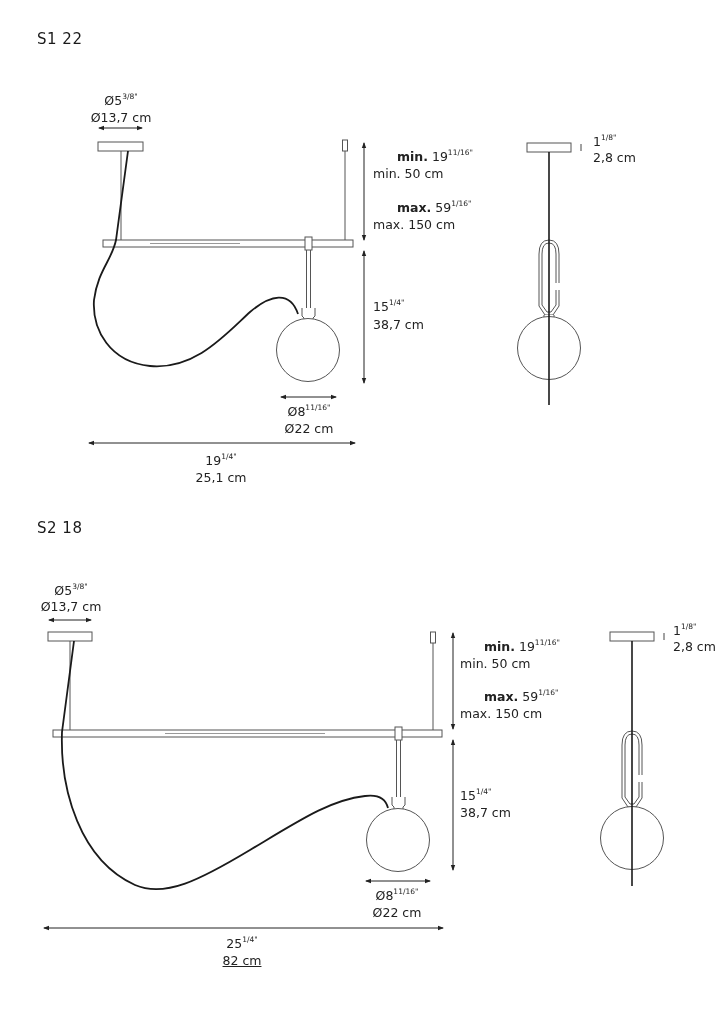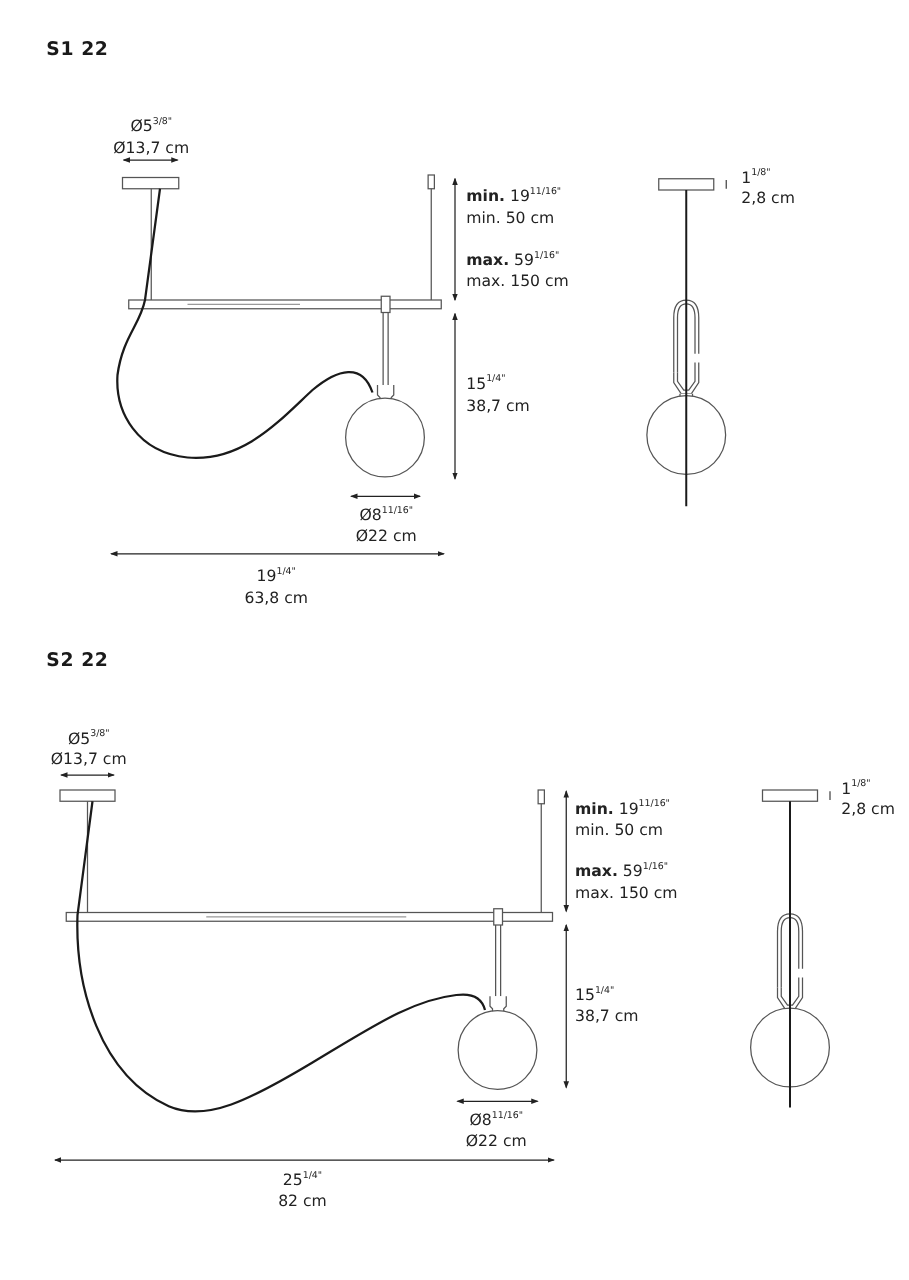--- a/index.html
+++ b/index.html
@@ -1,22 +1,22 @@
 <!DOCTYPE html>
 <html><head>
 <meta charset="utf-8">
 <style>
   html, body { margin: 0; padding: 0; background: #ffffff; }
   body { width: 727px; height: 1024px; position: relative; overflow: hidden;
          font-family: "DejaVu Sans", "Liberation Sans", sans-serif; color: #1a1a1a; }
-  .title { position: absolute; font-weight: bold; font-size: 15px; letter-spacing: 0.5px; }
+  .title { position: absolute; font-weight: normal; font-size: 15px; letter-spacing: 0.5px; }
   .lbl { position: absolute; font-size: 12.5px; line-height: 17px; white-space: nowrap; color: #222; }
   .lbl.center { transform: translateX(-50%); text-align: center; }
   .lbl sup { font-size: 7.5px; vertical-align: 6px; line-height: 0; }
-  .lbl .b { font-weight: bold; }
+  .lbl .b { font-weight: bold; margin-left: 24px; }
   svg.draw { position: absolute; left: 0; top: 0; }
 </style>
 </head>
 <body>
 
 <div class="title" style="left:37px; top:30px;">S1 22</div>
 
 <svg class="draw" width="727" height="1024" viewBox="0 0 727 1024">
   <defs>
     <marker id="ah" markerWidth="6" markerHeight="6" refX="5" refY="3" orient="auto-start-reverse" markerUnits="userSpaceOnUse">
@@ -116,38 +116,38 @@
 <div class="lbl" style="left:373px; top:199px;"><span class="b">max.</span> <span>59</span><sup><span>1/16</span><span>"</span></sup></div>
 <div class="lbl" style="left:373px; top:216px;">max. 150 cm</div>
 
 <div class="lbl" style="left:373px; top:298px;"><span>15</span><sup><span>1/4</span><span>"</span></sup></div>
 <div class="lbl" style="left:373px; top:316px;">38,7 cm</div>
 
 <div class="lbl center" style="left:309px; top:403px;"><span>Ø8</span><sup><span>11/16</span><span>"</span></sup></div>
 <div class="lbl center" style="left:309px; top:420px;">Ø22 cm</div>
 
 <div class="lbl center" style="left:221px; top:452px;"><span>19</span><sup><span>1/4</span><span>"</span></sup></div>
-<div class="lbl center" style="left:221px; top:469px;">63,8  cm</div>
+<div class="lbl center" style="left:221px; top:469px;">25,1  cm</div>
 
 <div class="lbl" style="left:593px; top:133px;"><span>1</span><sup><span>1/8</span><span>"</span></sup></div>
 <div class="lbl" style="left:593px; top:149px;">2,8 cm</div>
 
-<div class="title" style="left:37px; top:519px;">S2 22</div>
+<div class="title" style="left:37px; top:519px;">S2 18</div>
 
 <div class="lbl center" style="left:71px; top:582px;"><span>Ø5</span><sup><span>3/8</span><span>"</span></sup></div>
 <div class="lbl center" style="left:71px; top:598px;">Ø13,7 cm</div>
 
 <div class="lbl" style="left:460px; top:638px;"><span class="b">min.</span> <span>19</span><sup><span>11/16</span><span>"</span></sup></div>
 <div class="lbl" style="left:460px; top:655px;">min. 50 cm</div>
 <div class="lbl" style="left:460px; top:688px;"><span class="b">max.</span> <span>59</span><sup><span>1/16</span><span>"</span></sup></div>
 <div class="lbl" style="left:460px; top:705px;">max. 150 cm</div>
 
 <div class="lbl" style="left:460px; top:787px;"><span>15</span><sup><span>1/4</span><span>"</span></sup></div>
 <div class="lbl" style="left:460px; top:804px;">38,7 cm</div>
 
 <div class="lbl center" style="left:397px; top:887px;"><span>Ø8</span><sup><span>11/16</span><span>"</span></sup></div>
 <div class="lbl center" style="left:397px; top:904px;">Ø22 cm</div>
 
 <div class="lbl center" style="left:242px; top:935px;"><span>25</span><sup><span>1/4</span><span>"</span></sup></div>
-<div class="lbl center" style="left:242px; top:952px;">82 cm</div>
+<div class="lbl center" style="left:242px; top:952px;text-decoration:underline;">82 cm</div>
 
 <div class="lbl" style="left:673px; top:622px;"><span>1</span><sup><span>1/8</span><span>"</span></sup></div>
 <div class="lbl" style="left:673px; top:638px;">2,8 cm</div>
 
 </body></html>

